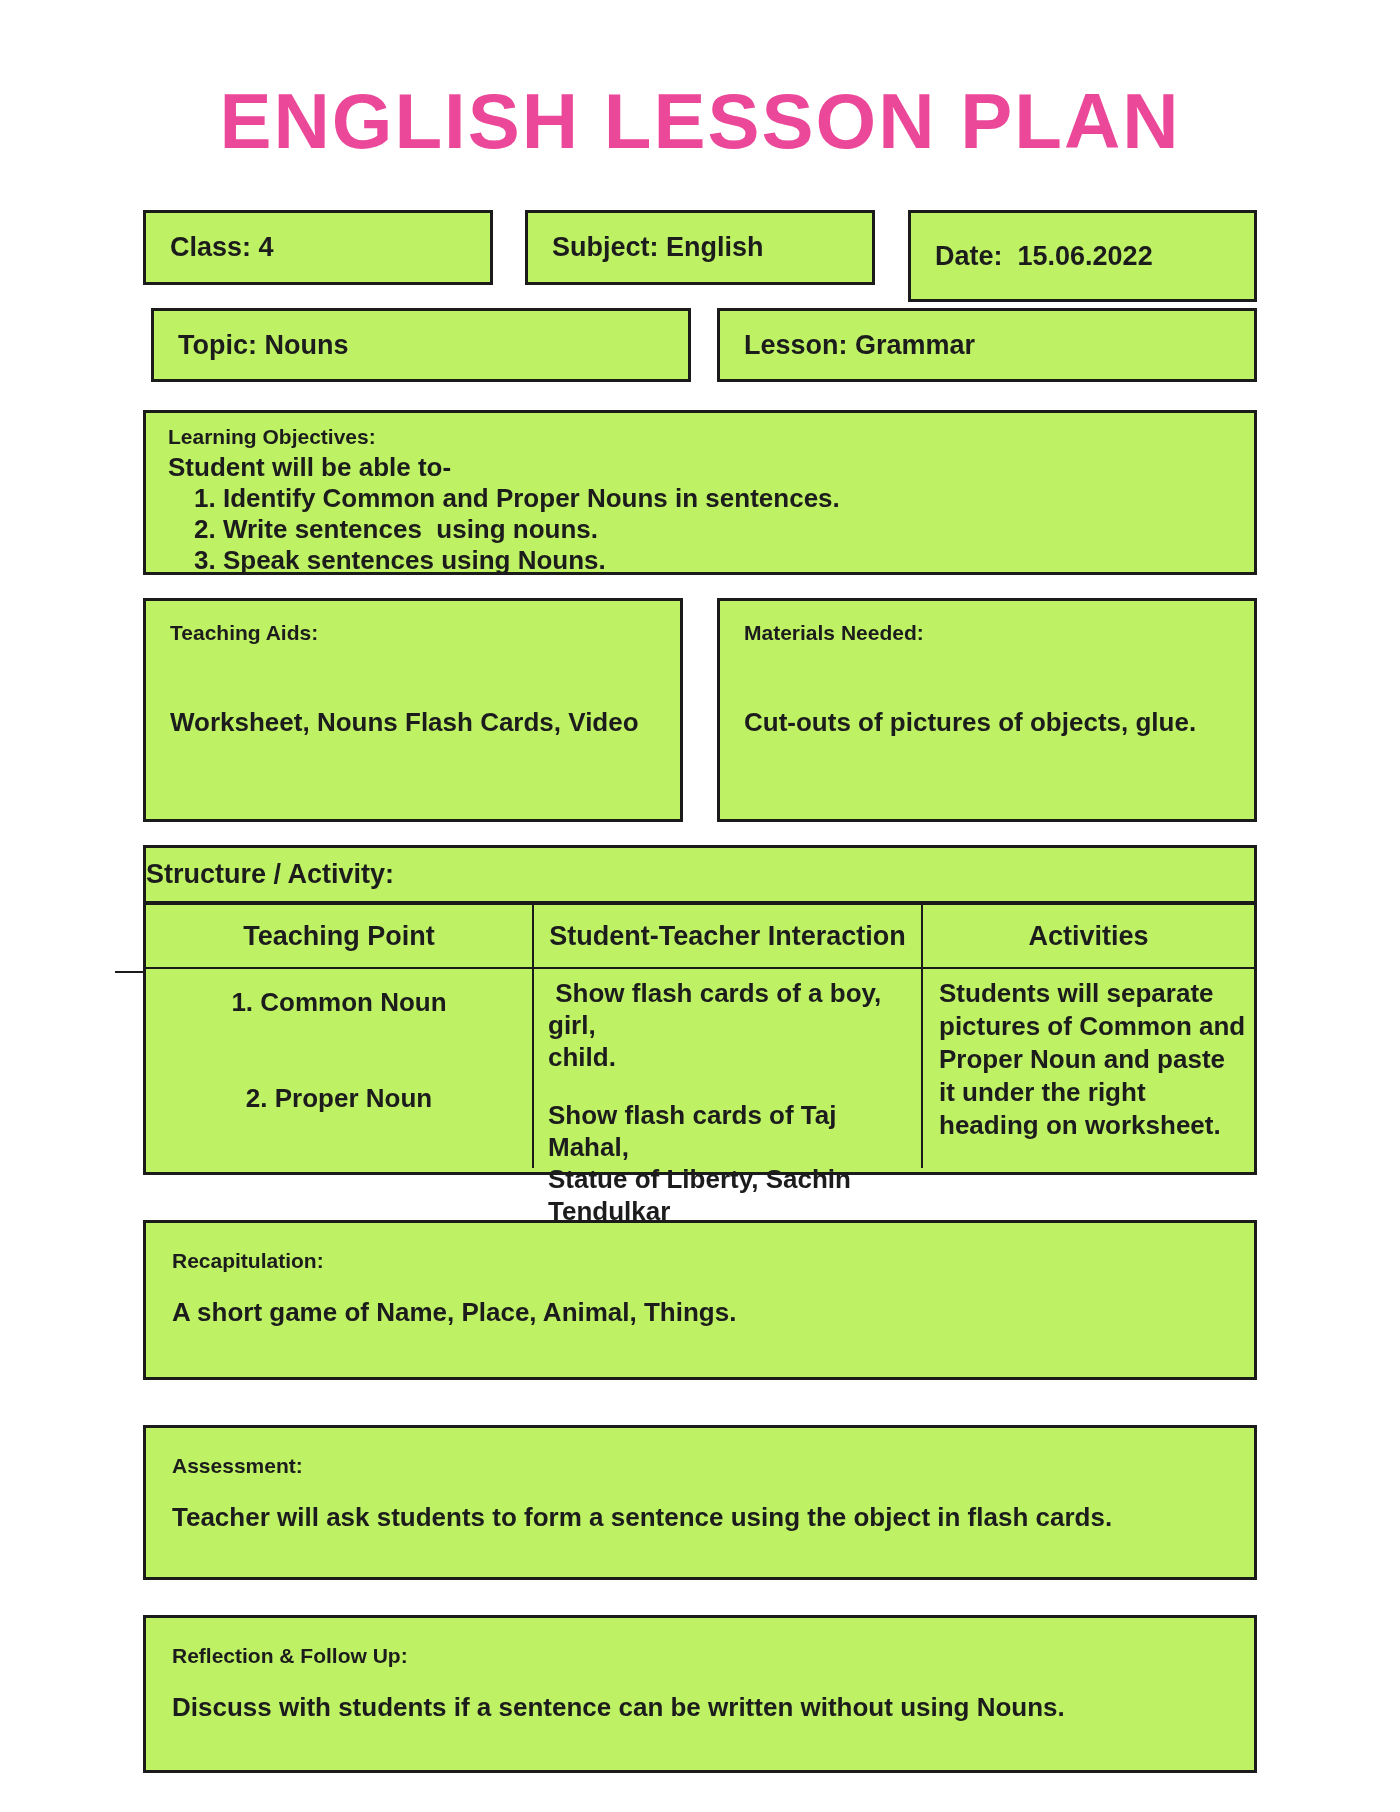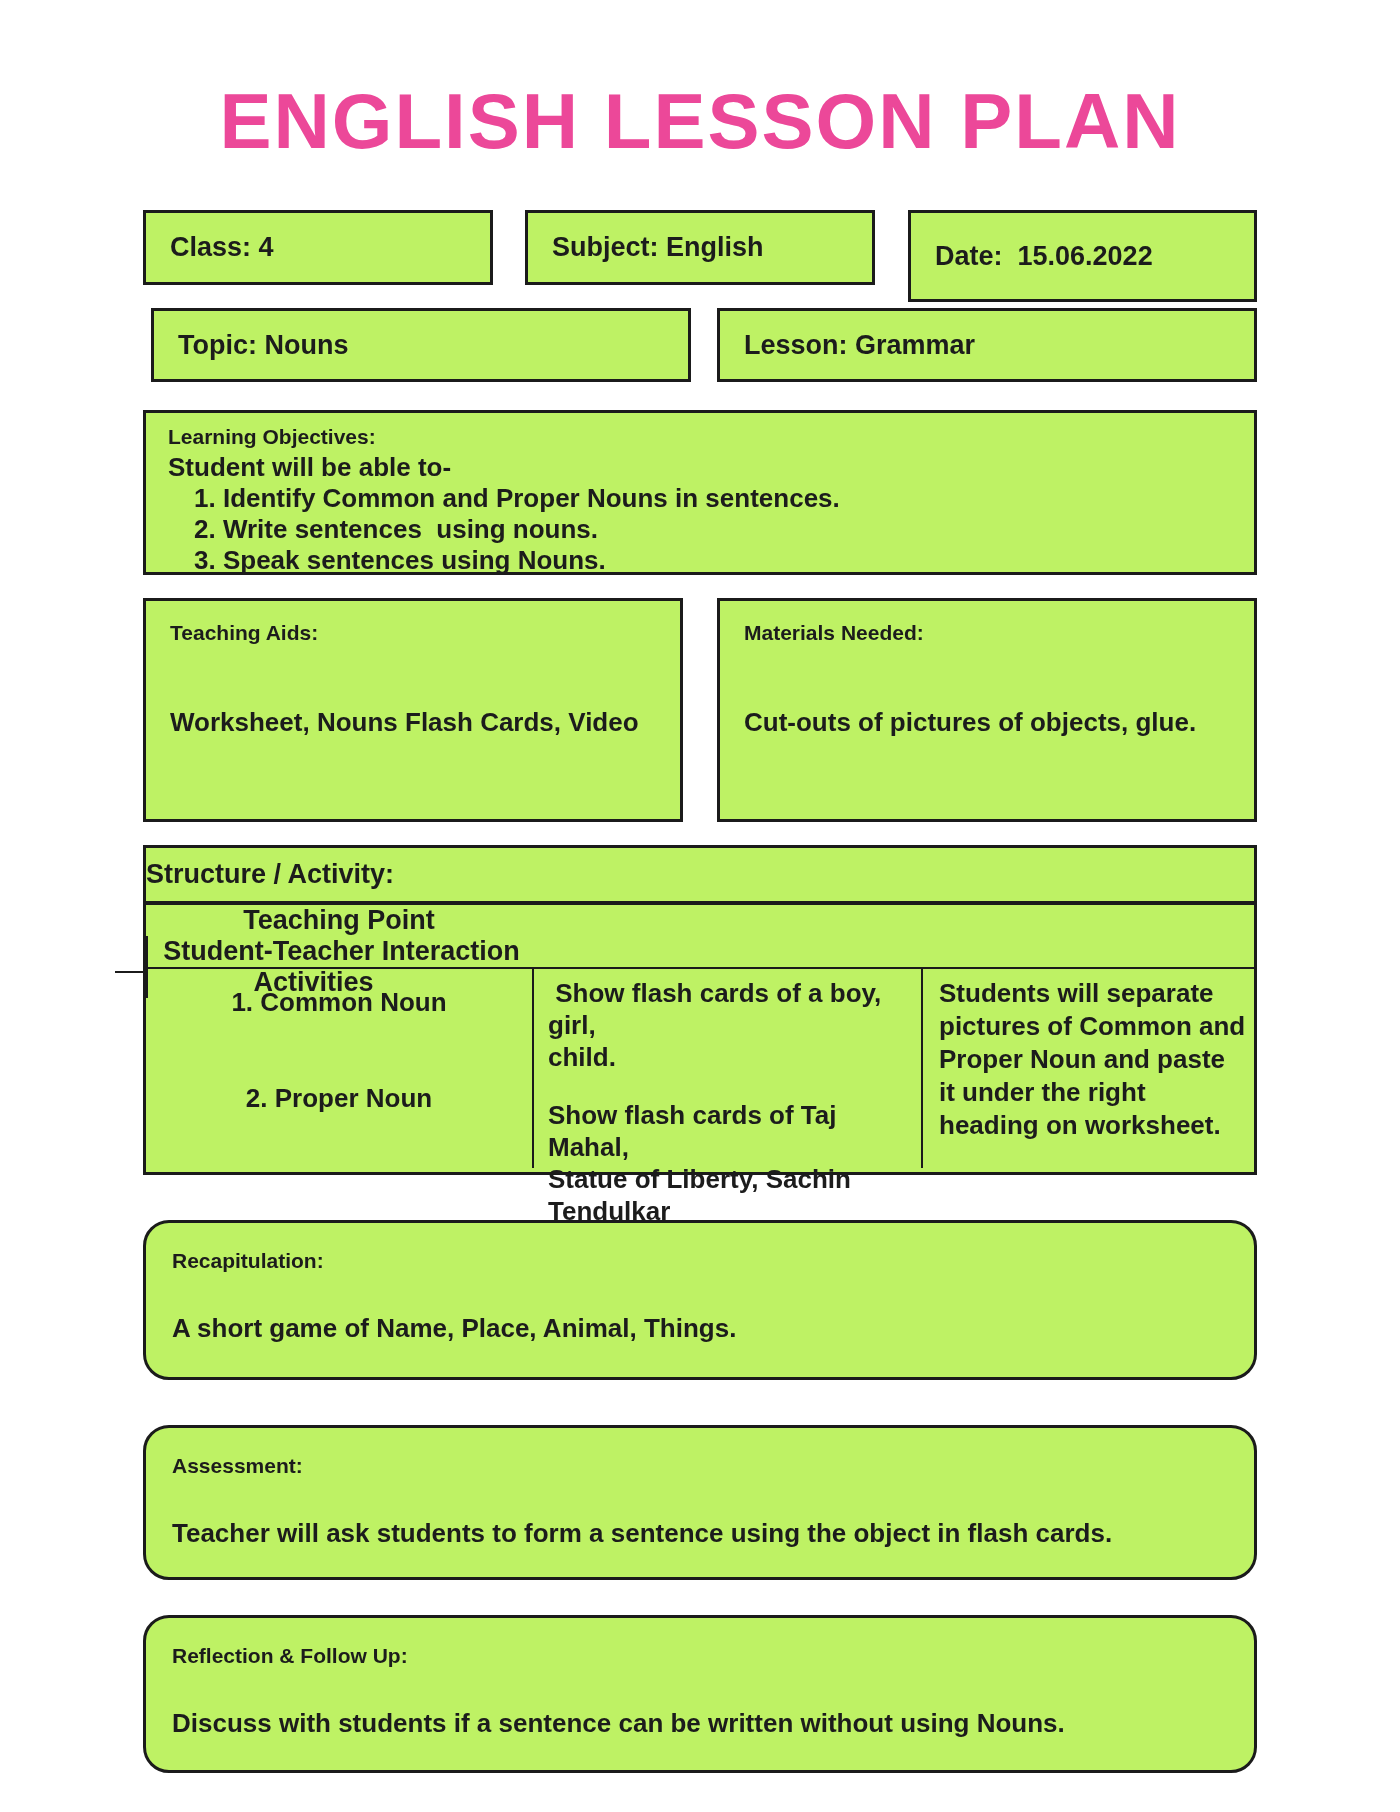--- a/index.html
+++ b/index.html
@@ -41,37 +41,37 @@
   .half-sec { padding:20px 16px 16px 24px; }
   .half-sec .sec-content { margin-top:62px; }
 
   
   .sa-title {
     height:57px; border-bottom:4px solid #1b1b1b;
     display:flex; align-items:center;
     font-size:27px; box-sizing:border-box;
   }
   .sa-row { display:flex; width:100%; box-sizing:border-box; }
-  .sa-header { height:64px; border-bottom:2px solid #1b1b1b;flex-direction:column; }
+  .sa-header { height:64px; border-bottom:2px solid #1b1b1b; }
   .sa-body { height:199px; }
   .cell { box-sizing:border-box; }
   .c1 { width:386px; }
   .c2 { width:389px; border-left:2px solid #1b1b1b; }
   .c3 { width:333px; border-left:2px solid #1b1b1b; }
   .head-cell { display:flex; align-items:center; justify-content:center;
                font-size:27px; font-weight:600; }
   .tp-col { padding-top:18px; text-align:center; font-size:26px; line-height:30px; }
   .tp-item2 { margin-top:66px; }
   .int-col { padding:8px 10px 0 14px; font-size:26px; line-height:32px; }
   .int-p2 { margin-top:26px; }
   .act-col { padding:8px 6px 0 16px; font-size:26px; line-height:33px; }
 
   
-  .wide-sec { padding:26px 24px 0 26px;border-radius:26px; }
-  .wide-sec .sec-content { margin-top:40px; }
+  .wide-sec { padding:26px 24px 0 26px; }
+  .wide-sec .sec-content { margin-top:24px; }
 
   .stub-line { position:absolute; background:#1b1b1b; }
 </style>
 </head>
 <body>
 
 <div class="page">
 
   <div class="title">ENGLISH LESSON PLAN</div>
 

